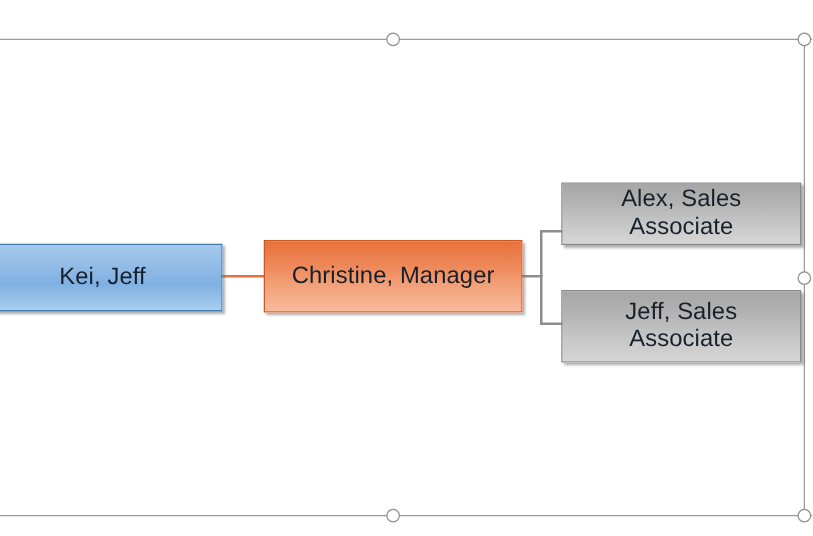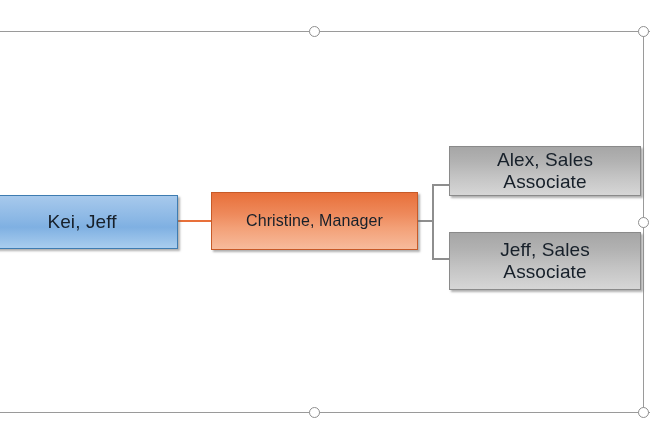--- a/index.html
+++ b/index.html
@@ -53,21 +53,21 @@
     background: linear-gradient(180deg, #a7c9ec 0%, #8cb8e5 42%, #7fb0e2 60%, #a9cdee 100%);
     border: 1px solid #3e7cb1;
     box-shadow: 2px 2px 2px rgba(110,110,110,0.55);
     font-size: 19px;
   }
 
   .node-manager {
     background: linear-gradient(180deg, #e8703a 0%, #ee8a5c 38%, #f3a077 62%, #f7bb9c 100%);
     border: 1px solid #c75a28;
     box-shadow: 2px 2px 2px rgba(110,110,110,0.55);
-    font-size: 16px;
+    font-size: 19px;
   }
 
   .node-associate {
     background: linear-gradient(180deg, #a6a6a6 0%, #b2b2b2 30%, #c4c4c4 62%, #d6d6d6 100%);
     border: 1px solid #8a8a8a;
     box-shadow: 2px 2px 2px rgba(110,110,110,0.55);
     font-size: 19px;
   }
 
   

